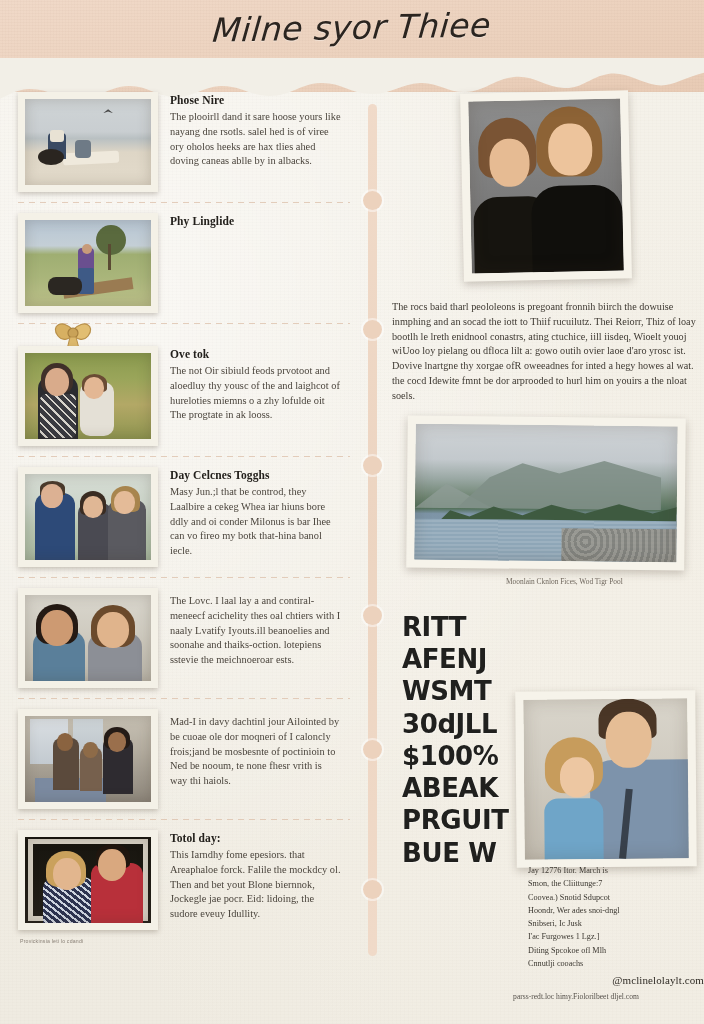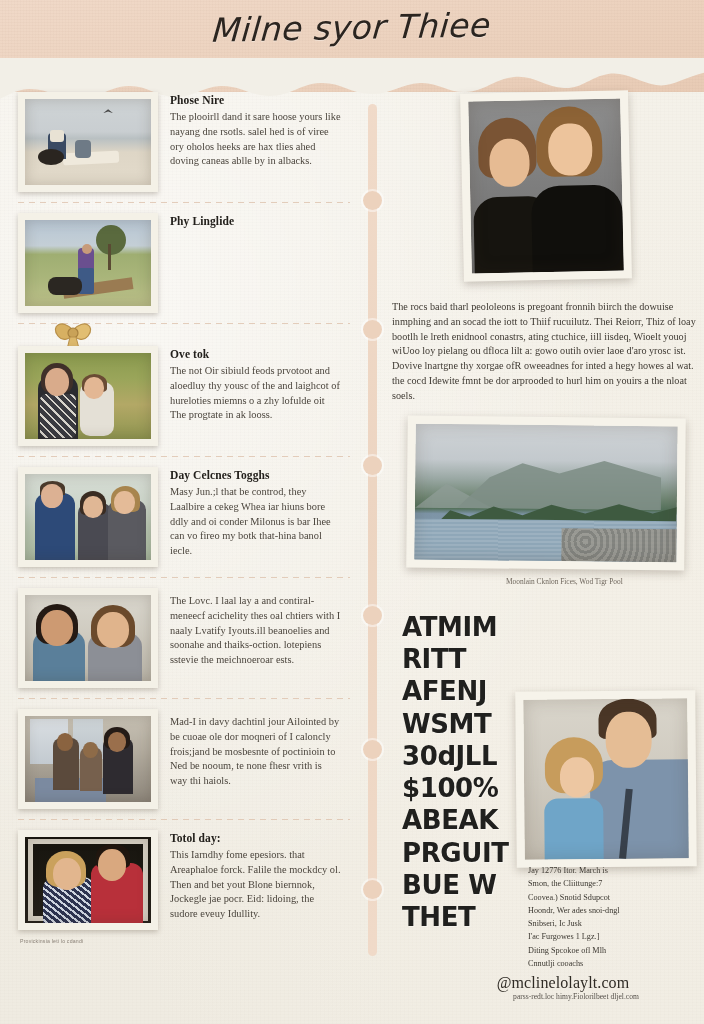--- a/index.html
+++ b/index.html
@@ -175,22 +175,22 @@
   }
   .poly-dad .pic { height: 160px; }
 
   .addr-block {
     position: absolute; left: 140px; top: 778px; width: 176px;
     font-size: 8.2px; line-height: 1.62; color: #3b3730;
   }
 
   .footer-site {
     position: absolute; left: 34px; top: 888px; width: 282px;
-    text-align: center;
-    font-size: 16px; color: #2f2b25; letter-spacing: .1px;
+    text-align: right;
+    font-size: 11px; color: #2f2b25; letter-spacing: .1px;
   }
   .footer-sub {
     position: absolute; left: 60px; top: 906px; width: 256px;
     text-align: center;
     font-size: 7.6px; color: #55504a;
   }
 
   
   .sc { position:absolute; inset:0; }
   
@@ -513,30 +513,28 @@
             <span class="forest"></span>
           <span class="water"></span>
             <span class="rocks"></span>
         </div>
       </div>
     </div>
 
     <div class="land-caption">Moonlain Cknlon Fices, Wod Tigr Pool</div>
 
     <div class="big-block">
-      <div>ATMIM</div>
       <div>RITT</div>
       <div>AFENJ</div>
       <div>WSMT</div>
       <div>30dJLL</div>
       <div>$100%</div>
       <div>ABEAK</div>
       <div>PRGUIT</div>
       <div>BUE W</div>
-      <div>THET</div>
     </div>
 
     <div class="poly poly-dad">
       <div class="pic">
         <div class="sc sc-dad">
           <span class="dbody"></span>
             <span class="dhair"></span>
             <span class="dface"></span>
           <span class="tie"></span>
           <span class="gbody"></span>

